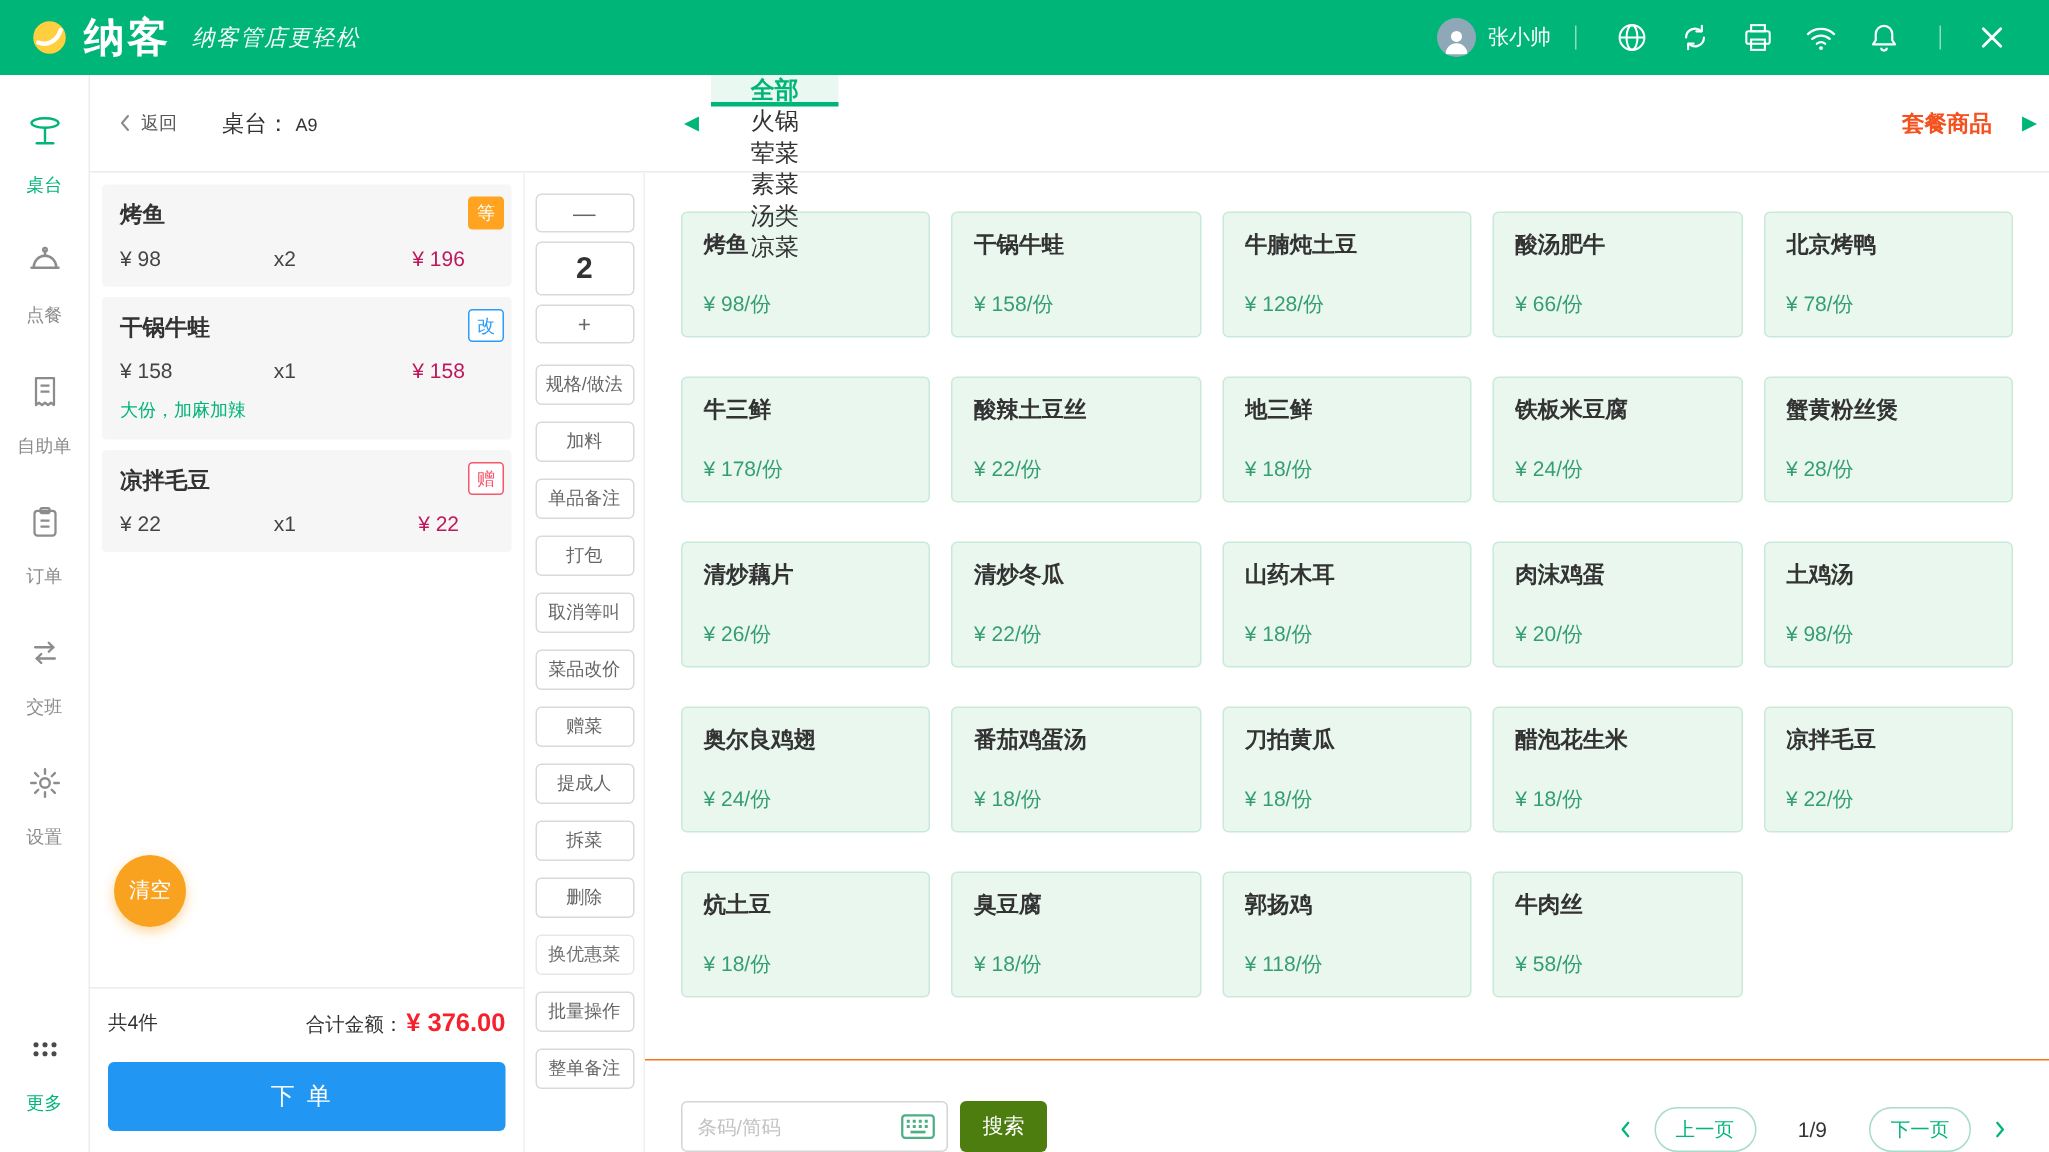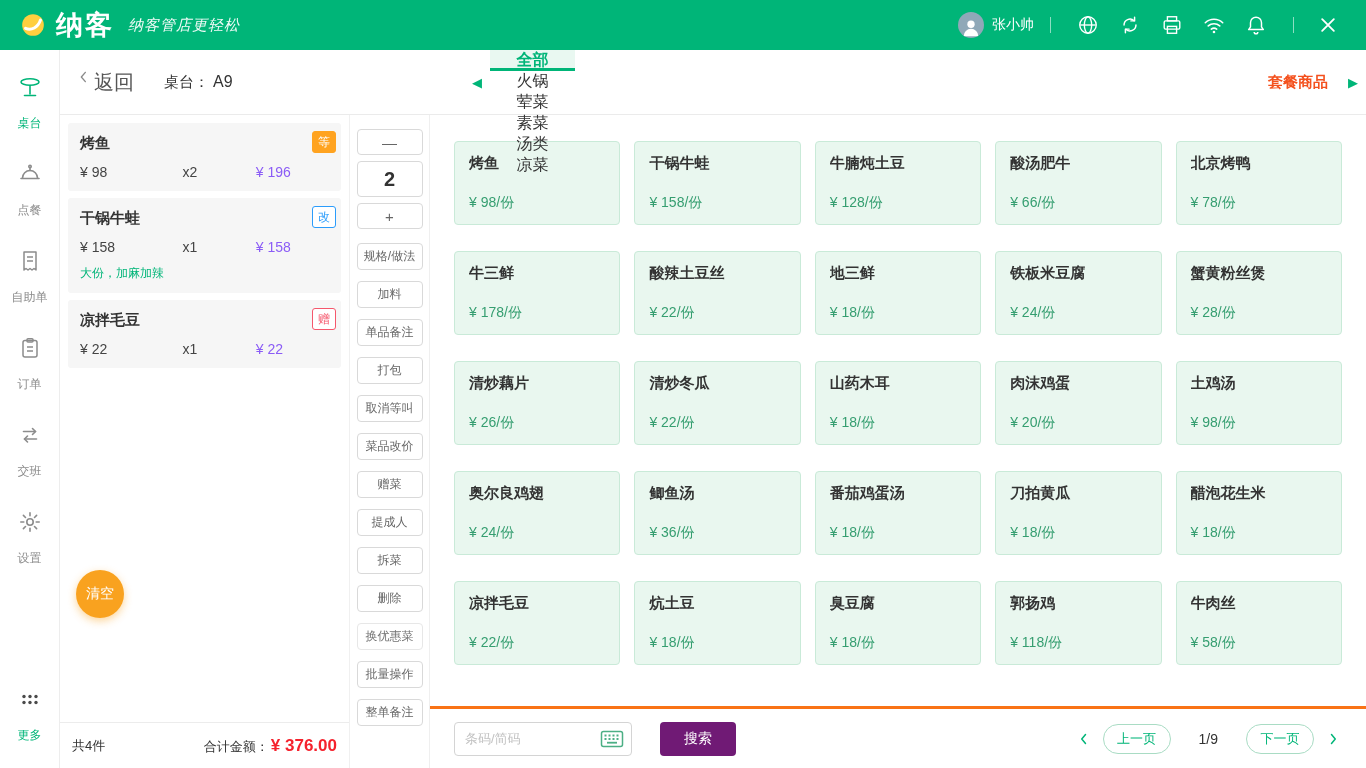--- a/index.html
+++ b/index.html
@@ -33,43 +33,43 @@
   .side-item.active { color: #00b578; }
   .side-more { margin-top: auto; padding-bottom: 24px; }
   .side-more .dots { color: #4a4a4a; }
   .side-more .side-label { color: #00b578; }
 
   
   .main { flex: 1; display: flex; flex-direction: column; min-width: 0; }
 
   
   .subheader { flex: 0 0 64px; display: flex; align-items: center; border-bottom: 1px solid #ebebeb; }
-  .back-button { display: flex; padding: 0 8px 0 16px; color: #555; font-size: 20px; cursor: pointer; }
+  .back-button { display: flex; padding: 0 8px 0 16px; color: #555; font-size: 12px; cursor: pointer; }
   .back-button svg { width: 16px; height: 16px; margin-right: 2px; color: #8a8a8a; }
   .table-info { font-size: 15px; color: #333; margin-left: 22px; width: 300px; }
-  .table-no { font-size: 16px; margin-left: 4px; }
+  .table-no { font-size: 12px; margin-left: 4px; }
   .tab-arrow { width: 26px; text-align: center; color: #00b578; font-size: 13px; cursor: pointer; }
   .tabs { display: flex; height: 64px; flex-direction: column; }
   .tab { width: 85px; display: flex; align-items: center; justify-content: center; font-size: 16px; color: #333; cursor: pointer; position: relative; }
   .tab.active { background: #e9f8f1; color: #00b578; font-weight: bold; }
   .tab.active::after { content: ""; position: absolute; left: 0; right: 0; bottom: 0; height: 3px; background: #00b578; }
   .promo { margin-left: auto; color: #f4511e; font-size: 15px; font-weight: bold; padding: 0 12px; cursor: pointer; white-space: nowrap; }
 
   
   .content { flex: 1; display: flex; min-height: 0; }
 
   
   .cart-panel { flex: 0 0 290px; display: flex; flex-direction: column; position: relative; border-right: 1px solid #f0f0f0; }
   .cart-items { flex: 1; padding: 8px; overflow: hidden; }
   .cart-item { background: #f6f6f6; border-radius: 3px; padding: 11px 12px; margin-bottom: 7px; position: relative; cursor: pointer; }
   .ci-name { font-size: 15px; font-weight: bold; color: #333; }
   .ci-row { display: flex; align-items: center; margin-top: 11px; font-size: 14px; color: #444; }
   .ci-price { flex: 1.4; }
   .ci-qty { flex: 1; }
-  .ci-total { flex: 1; text-align: left; color: #8b5cf6; }
+  .ci-total { flex: 1; text-align: center; color: #be185d; }
   .ci-note { margin-top: 10px; font-size: 12px; color: #00b578; }
   .badge { position: absolute; top: 8px; right: 5px; font-size: 12px; line-height: 1; padding: 4px 5px; border-radius: 3px; }
   .badge-wait { background: #ffa320; border: 1px solid #ffa320; color: #fff; }
   .badge-edit { background: #fff; border: 1px solid #2b9cfb; color: #2b9cfb; }
   .badge-gift { background: #fff; border: 1px solid #f5576c; color: #f5576c; }
   .clear-button { position: absolute; left: 16px; bottom: 150px; width: 48px; height: 48px; border-radius: 50%; border: none; background: #f9a21f; color: #fff; font-size: 14px; cursor: pointer; box-shadow: 0 3px 8px rgba(249,162,31,.45); font-family: inherit; }
   .cart-summary { flex: 0 0 46px; border-top: 1px solid #ececec; display: flex; align-items: center; padding: 0 12px; font-size: 13px; color: #333; }
   .summary-right { margin-left: auto; display: flex; align-items: baseline; }
   .summary-total { color: #f5222d; font-size: 17px; font-weight: bold; margin-left: 2px; }
   .order-wrap { padding: 4px 12px 14px; }
@@ -85,27 +85,27 @@
   .action-btn.disabled { color: #737373; border-color: #e7e7e7; }
 
   
   .menu-panel { flex: 1; display: flex; flex-direction: column; min-width: 0; }
   .menu-grid { flex: 1; display: grid; grid-template-columns: repeat(5, 1fr); gap: 26px 14px; grid-auto-rows: 84px; align-content: start; padding: 26px 24px; overflow: hidden; }
   .menu-card { background: #e9f7ef; border: 1px solid #c9ead8; border-radius: 4px; padding: 12px 14px; display: flex; flex-direction: column; justify-content: space-between; cursor: pointer; }
   .mc-name { font-size: 15px; font-weight: bold; color: #333; white-space: nowrap; overflow: hidden; }
   .mc-price { font-size: 14px; color: #359e70; }
 
   
-  .menu-footer { flex: 0 0 62px; border-top: 3px solid #f97316; display: flex; align-items: center; padding: 0 24px; }
+  .menu-footer { flex: 0 0 62px; border-top: 1px solid #f97316; display: flex; align-items: flex-end; padding: 0 24px; }
   .search-box { position: relative; width: 178px; height: 34px; }
   .search-input { width: 100%; height: 100%; border: 1px solid #d4d4d4; border-radius: 4px; padding: 0 36px 0 10px; font-size: 13px; color: #333; outline: none; font-family: inherit; }
   .search-input::placeholder { color: #c2c2c2; }
   .kb-icon { position: absolute; right: 8px; top: 50%; transform: translateY(-50%); width: 24px; height: 18px; color: #4caf85; cursor: pointer; }
   .kb-icon svg { width: 100%; height: 100%; }
-  .search-button { margin-left: 28px; width: 76px; height: 34px; background: #701a75; color: #fff; border: none; border-radius: 4px; font-size: 14px; cursor: pointer; font-family: inherit; }
+  .search-button { margin-left: 8px; width: 58px; height: 34px; background: #4d7c0f; color: #fff; border: none; border-radius: 4px; font-size: 14px; cursor: pointer; font-family: inherit; }
   .pagination { margin-left: auto; display: flex; align-items: center; }
   .pg-chevron { width: 18px; height: 18px; color: #00b578; cursor: pointer; }
   .pg-chevron svg { width: 100%; height: 100%; }
   .pg-btn { width: 68px; height: 30px; border: 1px solid #a9dcc4; border-radius: 16px; background: #fff; color: #00b578; font-size: 13px; margin: 0 10px; cursor: pointer; font-family: inherit; }
   .pg-page { font-size: 14px; color: #333; margin: 0 18px; }
 </style>
 </head>
 <body>
 
 <div class="app">
@@ -308,20 +308,23 @@
               </div>
             </div>
           <button class="clear-button">清空</button>
           <div class="cart-summary">
             <span>共4件</span>
             <span class="summary-right">
               <span>合计金额：</span>
               <span class="summary-total">¥ 376.00</span>
             </span>
           </div>
+          <div class="order-wrap">
+            <button class="order-button">下单</button>
+          </div>
         </aside>
 
         <div class="toolbar">
           <div class="stepper">
             <button class="step-btn">—</button>
             <div class="step-qty">2</div>
             <button class="step-btn">+</button>
           </div>
           <div class="action-list">
 
@@ -429,24 +432,20 @@
               <div class="menu-card">
                 <div class="mc-name">土鸡汤</div>
                 <div class="mc-price">¥ 98/份</div>
               </div>
 
               <div class="menu-card">
                 <div class="mc-name">奥尔良鸡翅</div>
                 <div class="mc-price">¥ 24/份</div>
               </div>
 
-              <div class="menu-card">
-                <div class="mc-name">鲫鱼汤</div>
-                <div class="mc-price">¥ 36/份</div>
-              </div>
 
               <div class="menu-card">
                 <div class="mc-name">番茄鸡蛋汤</div>
                 <div class="mc-price">¥ 18/份</div>
               </div>
 
               <div class="menu-card">
                 <div class="mc-name">刀拍黄瓜</div>
                 <div class="mc-price">¥ 18/份</div>
               </div>

